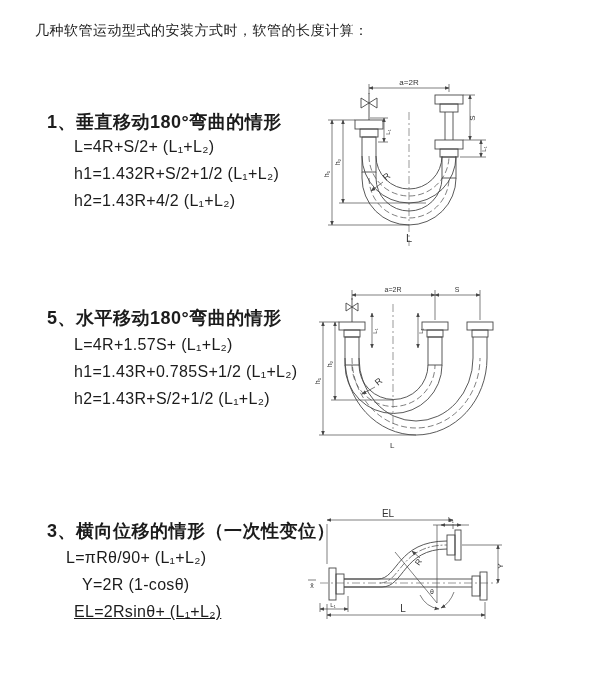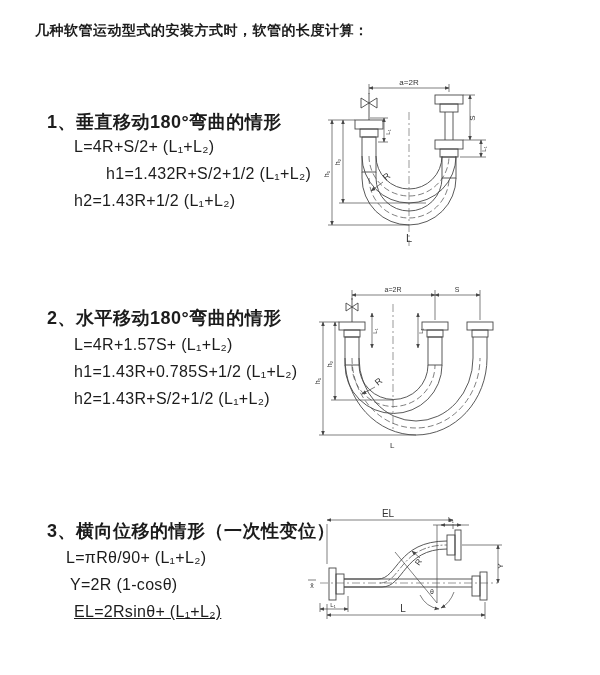--- a/index.html
+++ b/index.html
@@ -1,46 +1,46 @@
 <!DOCTYPE html>
 <html><head>
 <meta charset="utf-8">
 <style>
   html,body{margin:0;padding:0;}
   body{width:600px;height:675px;background:#ffffff;font-family:"Liberation Sans",sans-serif;color:#1c1c1c;position:relative;overflow:hidden;border-bottom:2px solid #d9d9d9;}
   .t{position:absolute;white-space:nowrap;}
-  .title{font-size:14px;font-weight:bold;letter-spacing:0.5px;}
+  .title{font-size:14px;font-weight:normal;letter-spacing:0.5px;}
   .heading{font-size:18px;font-weight:bold;letter-spacing:0.5px;}
   .formula{font-size:16px;letter-spacing:0.3px;}
   svg{position:absolute;}
   svg text{font-family:"Liberation Sans",sans-serif;fill:#333;}
   .s{stroke:#474747;fill:none;stroke-width:0.9;}
   .d{stroke:#474747;fill:none;stroke-width:0.7;}  
   .cl{stroke:#555;fill:none;stroke-width:0.6;stroke-dasharray:8,3,2,3;}
 </style>
 </head>
 <body>
 
 <div>
 
   <div class="t title" style="left:35px;top:22px;">几种软管运动型式的安装方式时，软管的长度计算：</div>
 
   <div class="t heading" style="left:47px;top:110px;">1、垂直移动180°弯曲的情形</div>
   <div class="t formula" style="left:74px;top:138px;">L=4R+S/2+ (L₁+L₂)</div>
-  <div class="t formula" style="left:74px;top:165px;margin-left:32px;">h1=1.432R+S/2+1/2 (L₁+L₂)</div>
-  <div class="t formula" style="left:74px;top:192px;">h2=1.43R+1/2 (L₁+L₂)</div>
-
-  <div class="t heading" style="left:47px;top:306px;">2、水平移动180°弯曲的情形</div>
+  <div class="t formula" style="left:74px;top:165px;">h1=1.432R+S/2+1/2 (L₁+L₂)</div>
+  <div class="t formula" style="left:74px;top:192px;">h2=1.43R+4/2 (L₁+L₂)</div>
+
+  <div class="t heading" style="left:47px;top:306px;">5、水平移动180°弯曲的情形</div>
   <div class="t formula" style="left:74px;top:336px;text-align:right;">L=4R+1.57S+ (L₁+L₂)</div>
   <div class="t formula" style="left:74px;top:363px;text-align:right;">h1=1.43R+0.785S+1/2 (L₁+L₂)</div>
   <div class="t formula" style="left:74px;top:390px;">h2=1.43R+S/2+1/2 (L₁+L₂)</div>
 
   <div class="t heading" style="left:47px;top:519px;">3、横向位移的情形（一次性变位）</div>
   <div class="t formula" style="left:66px;top:549px;">L=πRθ/90+ (L₁+L₂)</div>
-  <div class="t formula" style="left:70px;top:576px;text-align:right;">Y=2R (1-cosθ)</div>
+  <div class="t formula" style="left:82px;top:576px;text-align:right;">Y=2R (1-cosθ)</div>
   <div class="t formula" style="left:74px;top:603px;text-decoration:underline;">EL=2Rsinθ+ (L₁+L₂)</div>
 
   <svg style="left:300px;top:60px;" width="300" height="200" viewBox="0 0 300 200">
     <defs>
       <marker id="m1" viewBox="0 0 10 10" refX="9" refY="5" markerWidth="7" markerHeight="7" orient="auto-start-reverse">
         <path d="M0,1 L10,5 L0,9 z" fill="#474747"></path>
       </marker>
       <pattern id="hz1" width="3" height="3" patternUnits="userSpaceOnUse">
         <path d="M0,0 L3,3 M3,0 L0,3" stroke="#7a7a7a" stroke-width="0.5"></path>
       </pattern>

